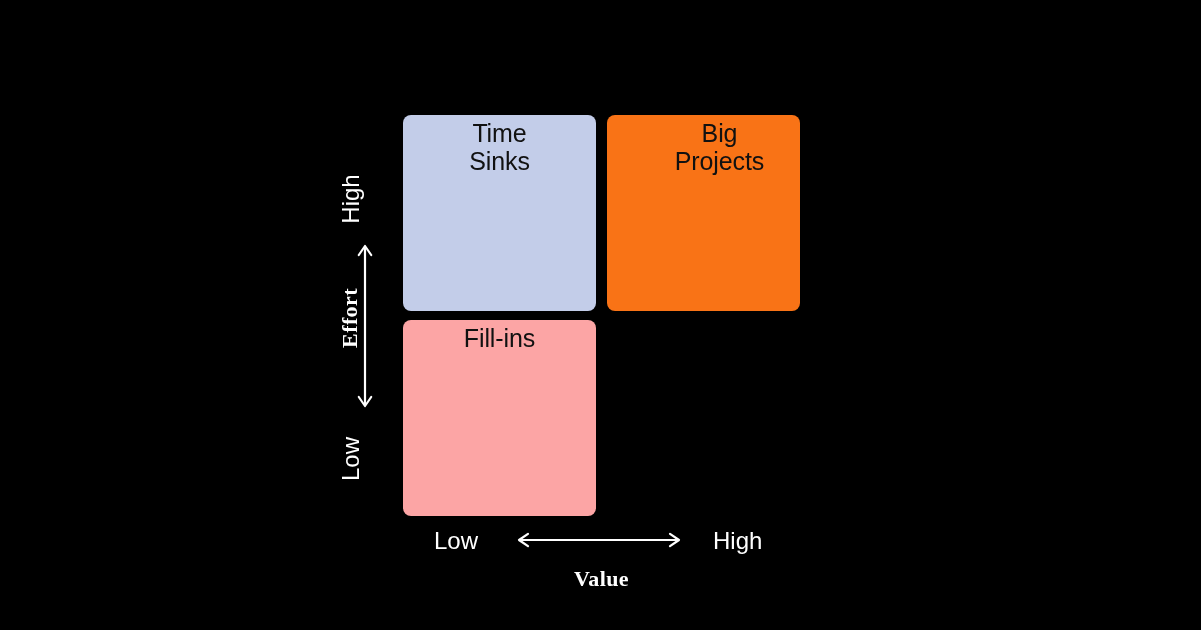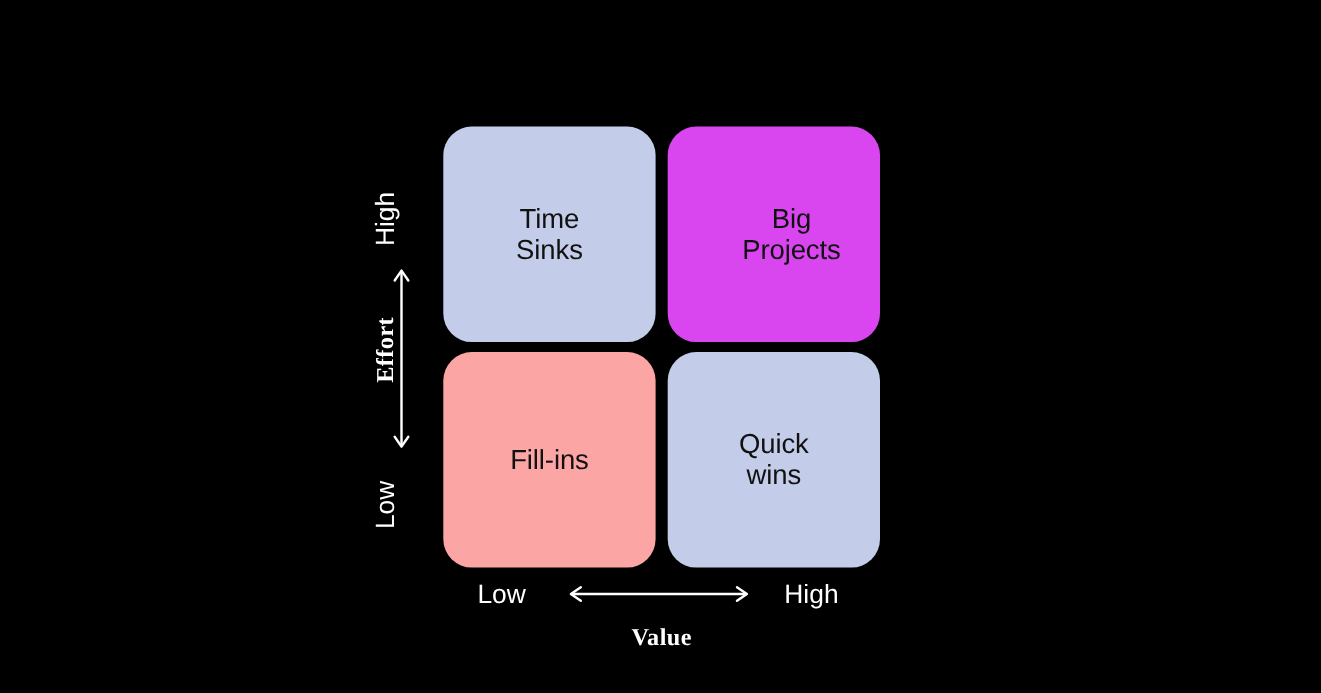--- a/index.html
+++ b/index.html
@@ -30,23 +30,23 @@
     left: 403px;
     top: 115px;
     width: 397px;
     height: 398px;
     display: grid;
     grid-template-columns: 193px 193px;
     grid-template-rows: 196px 196px;
     gap: 9px 11px;
   }
   .quadrant {
-    border-radius: 26px;
+    border-radius: 8px;
     display: flex;
-    align-items: center;
+    align-items: flex-start;
     justify-content: center;
     text-align: center;
     color: #111111;
     font-size: 25px;
     line-height: 1.12;
     font-family: "Liberation Sans", sans-serif;
     font-weight: 400;
     letter-spacing: -0.1px;
     box-sizing: border-box;
     padding: 4px;
@@ -150,33 +150,29 @@
 
 <div id="canvas">
 
   <div class="matrix-grid">
 
     <div class="quadrant" style="background:#C3CDE9;">
       <span class="quadrant-label">Time
 Sinks</span>
     </div>
 
-    <div class="quadrant" style="background:#d946ef;padding-left:36px;">
+    <div class="quadrant" style="background:#f97316;padding-left:36px;">
       <span class="quadrant-label">Big
 Projects</span>
     </div>
 
     <div class="quadrant" style="background:#fca5a5;">
       <span class="quadrant-label">Fill-ins</span>
     </div>
 
-    <div class="quadrant" style="background:#C3CDE9;">
-      <span class="quadrant-label">Quick
-wins</span>
-    </div>
 
   </div>
 
   <div class="y-axis">
 
     <div class="y-label-high">High</div>
 
     <svg class="y-arrow" viewBox="0 0 16 166" xmlns="http://www.w3.org/2000/svg">
       <line x1="8" y1="4" x2="8" y2="162" stroke="#ffffff" stroke-width="2.2"></line>
       <polyline points="1.8,12 8,3 14.2,12" fill="none" stroke="#ffffff" stroke-width="2.2" stroke-linecap="round" stroke-linejoin="round"></polyline>

